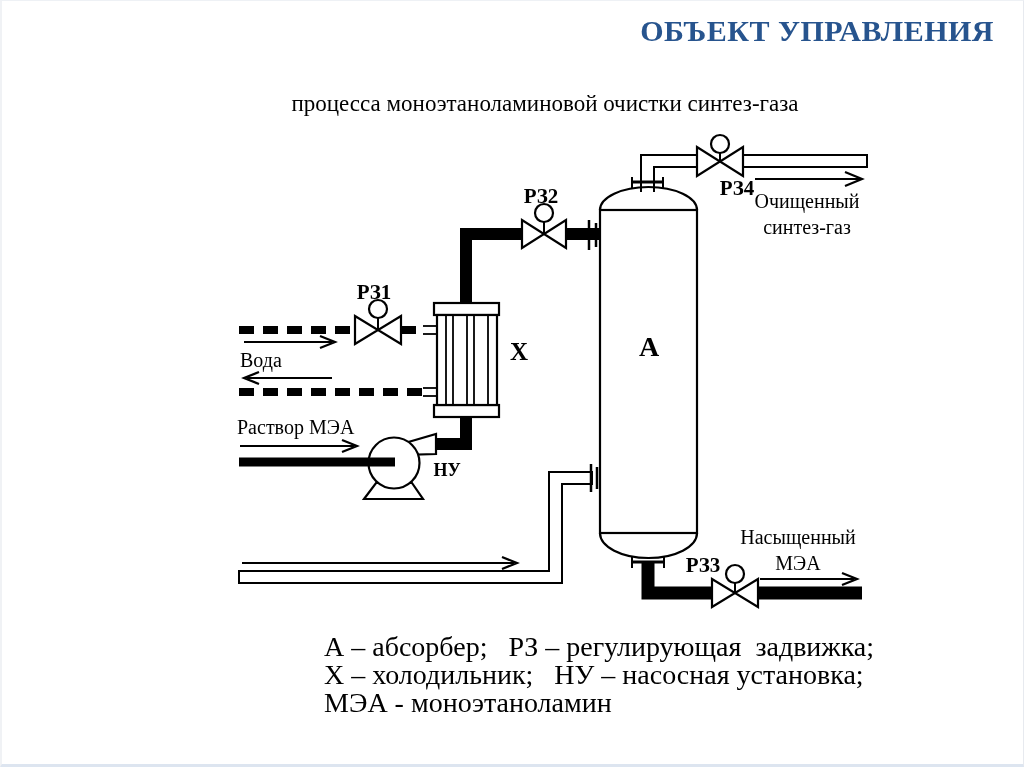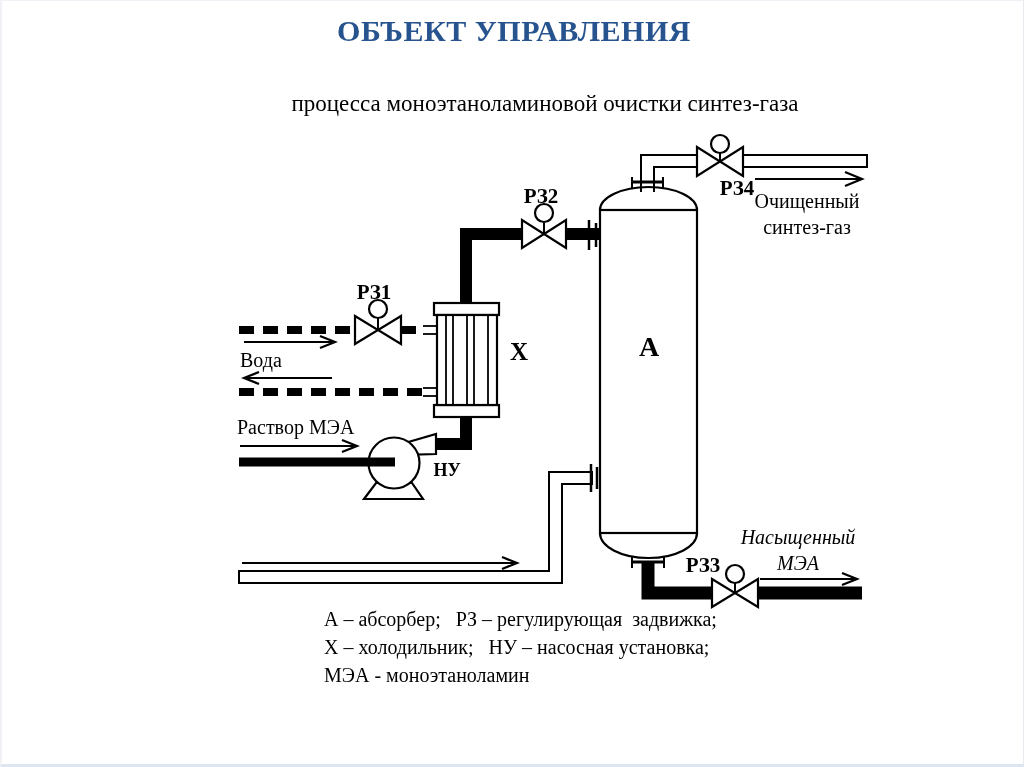--- a/index.html
+++ b/index.html
@@ -6,21 +6,21 @@
   #slide{
     position:relative;width:1024px;height:767px;background:#ffffff;
     font-family:"Liberation Serif","DejaVu Serif",serif;color:#000;
     box-sizing:border-box;
     border-top:1px solid #eef1f5;border-left:2px solid #f0f2f5;
     border-right:1px solid #e7eaef;border-bottom:3px solid #dde5f0;
     overflow:hidden;
   }
   .abs{position:absolute;}
   #title{
-    top:13px;left:32px;width:960px;text-align:center;
+    top:13px;left:32px;width:960px;text-align:right;
     font-size:30px;font-weight:bold;letter-spacing:0.5px;
   }
   .subtitle{
     left:63px;width:960px;text-align:center;font-size:23px;line-height:30px;
   }
   svg{position:absolute;top:0;left:0;}
   
   .eq{fill:#ffffff;stroke:#000;stroke-width:2.2px;}
   .hp{fill:#ffffff;stroke:#000;stroke-width:2px;}
   .vt{fill:#ffffff;stroke:#000;stroke-width:2.2px;stroke-linejoin:miter;}
@@ -31,21 +31,21 @@
   .s2{stroke:#000;stroke-width:2px;fill:none;}
   .s18{stroke:#000;stroke-width:1.8px;fill:none;}
   .s25{stroke:#000;stroke-width:2.5px;fill:none;}
   .s3{stroke:#000;stroke-width:3px;fill:none;}
   .ah{stroke:#000;stroke-width:2.2px;fill:none;stroke-linejoin:miter;}
   
   .vlabel{font-weight:bold;font-size:21px;text-align:center;width:60px;}
   .stream{font-size:20px;white-space:nowrap;}
   .stream2{font-size:20px;line-height:26px;text-align:center;}
   .eqletter{font-weight:bold;text-align:center;}
-  #legend{left:322px;top:604px;font-size:20px;line-height:28px;}
+  #legend{left:322px;top:632px;font-size:28px;line-height:28px;}
   #legend div{white-space:pre;}
 </style>
 </head>
 <body>
 
 <div id="slide">
 
   <div id="title" class="abs" style="color:#27548E;">ОБЪЕКТ УПРАВЛЕНИЯ</div>
   <div class="abs subtitle" style="top:88px;">процесса моноэтаноламиновой очистки синтез-газа</div>
 
@@ -185,21 +185,21 @@
   <div class="abs eqletter" style="left:422px;top:459px;width:46px;font-size:18px;">НУ</div>
 
   <div class="abs stream" style="left:238px;top:348px;">Вода</div>
   <div class="abs stream" style="left:235px;top:415px;">Раствор МЭА</div>
 
   <div class="abs stream2" style="left:729px;top:187px;width:152px;">
     <div>Очищенный</div>
     <div>синтез-газ</div>
   </div>
 
-  <div class="abs stream2" style="left:721px;top:523px;width:150px;font-style:italic;">
+  <div class="abs stream2" style="left:721px;top:523px;width:150px;">
     <div>Насыщенный</div>
     <div>МЭА</div>
   </div>
 
   <div id="legend" class="abs">
     <div>А – абсорбер;   РЗ – регулирующая  задвижка;</div>
     <div>Х – холодильник;   НУ – насосная установка;</div>
     <div>МЭА - моноэтаноламин</div>
   </div>
 

